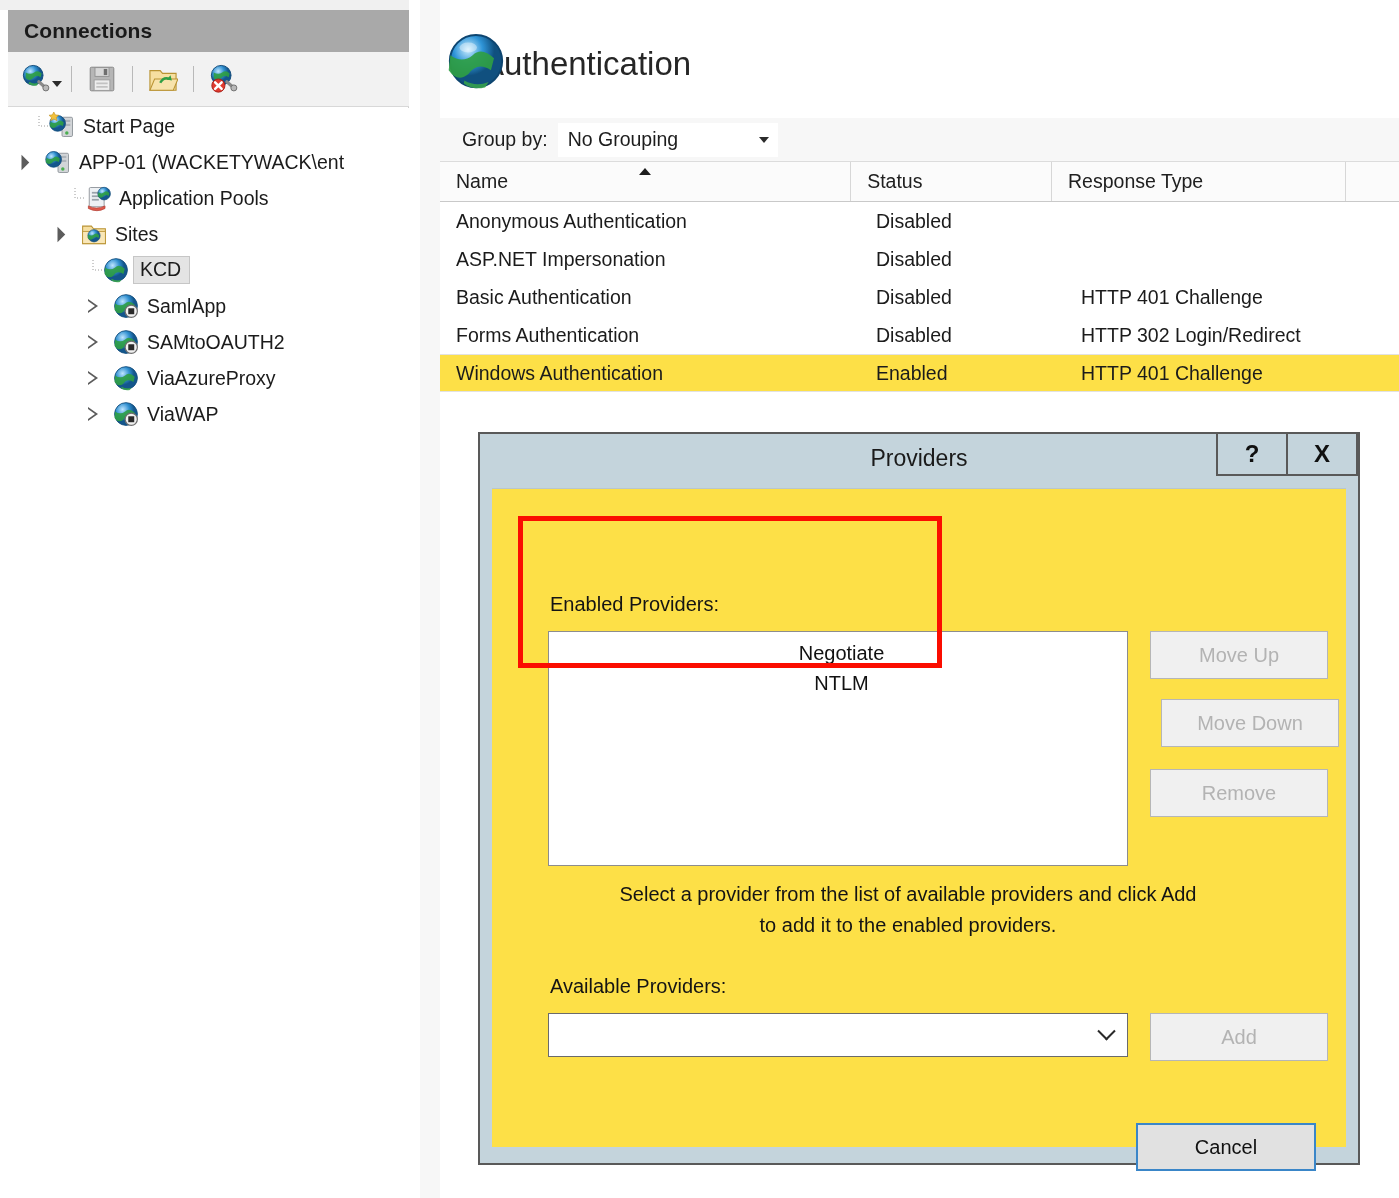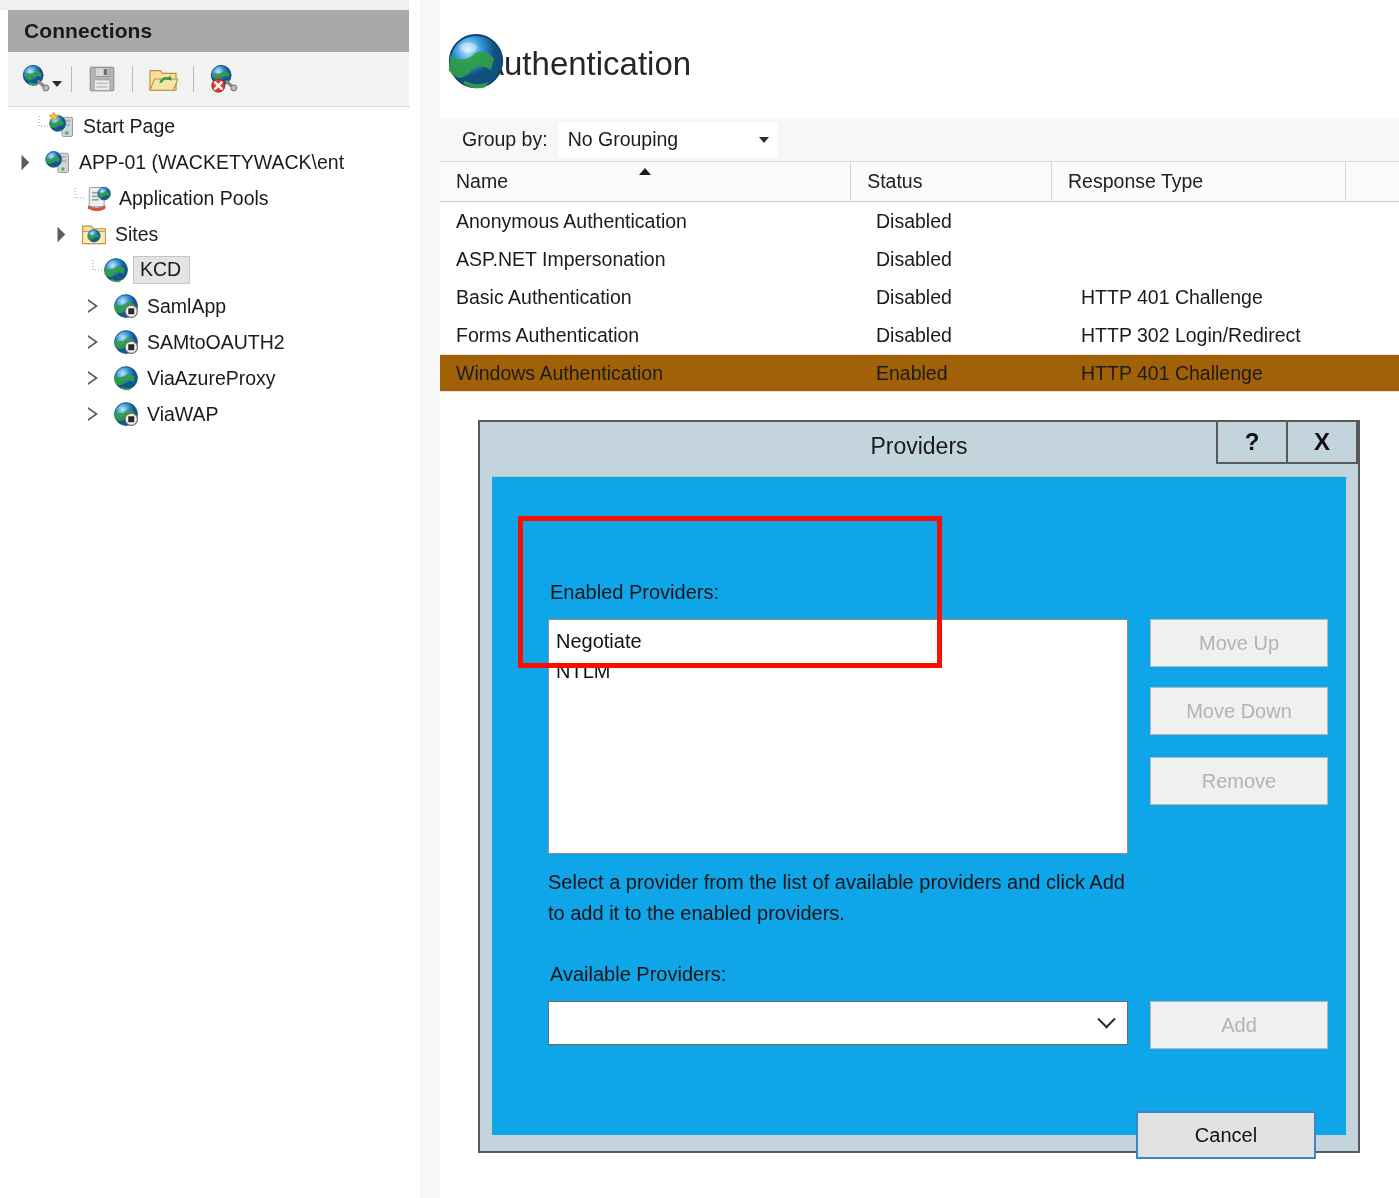--- a/index.html
+++ b/index.html
@@ -141,31 +141,32 @@
     border-right: 1px solid #d7d7d7;
     background: #fbfbfb;
   }
   .sortcaret {
     position: absolute; left: 50%; top: 6px; transform: translateX(-50%);
     width: 0; height: 0;
     border-left: 6px solid transparent; border-right: 6px solid transparent;
     border-bottom: 7px solid #1d1d1d;
   }
   .lv-row { display: flex; height: 38px; align-items: center; }
-  .lv-row.sel { background: #a16207; border-top: 1px solid #e2e2e2;
+  .lv-row.sel { background: #fde047; border-top: 1px solid #e2e2e2;
                 border-bottom: 1px solid #e2e2e2; }
   .lv-cell { font-size: 19.5px; color: #1b1b1b; padding-left: 16px;
              white-space: nowrap; overflow: hidden; }
 
   
   #dlg {
-    position: absolute; left: 478px; top: 420px;
+    position: absolute; left: 478px; top: 432px;
     width: 882px; height: 733px;
     background: #c4d4dc;
     border: 2px solid #595959;
+    text-align: center;
   }
   #dlg-title {
     position: relative; height: 48px;
     display: flex; align-items: center; justify-content: center;
   }
   #dlg-title .t {
     font-size: 23px; color: #1a1a1a;
   }
   #dlg-btns {
     position: absolute; right: 0px; top: -2px; display: flex;
@@ -174,21 +175,21 @@
     width: 72px; height: 44px;
     border: 2px solid #595959;
     margin-left: -2px;
     display: flex; align-items: center; justify-content: center;
     font-size: 24px; font-weight: bold; color: #101010;
     background: #c4d4dc;
     cursor: default;
   }
   #dlg-body {
     position: absolute; left: 12px; top: 54px; right: 12px; bottom: 16px;
-    background: #0ea5e9; border-top: 1px solid #b9c6cc;
+    background: #fde047; border-top: 1px solid #b9c6cc;
   }
 
   .fld-label { font-size: 20px; color: #141414; }
 
   #enabled-list {
     position: absolute; left: 56px; top: 142px;
     width: 580px; height: 235px;
     background: #ffffff; border: 1px solid #8d8d8d;
     padding: 6px 0 0 5px;
   }
@@ -536,21 +537,21 @@
     <div id="dlg-body">
 
       <div class="fld-label" style="position:absolute;left:58px;top:104px;">Enabled Providers:</div>
 
       <div id="enabled-list">
         <div class="lb-item">Negotiate</div>
         <div class="lb-item">NTLM</div>
       </div>
 
       <div class="sidebtn" style="top:142px;">Move Up</div>
-      <div class="sidebtn" style="top:210px;">Move Down</div>
+      <div class="sidebtn" style="top:210px;margin-left:11px;">Move Down</div>
       <div class="sidebtn" style="top:280px;">Remove</div>
 
       <div id="helptext">
         <div>Select a provider from the list of available providers and click Add</div>
         <div>to add it to the enabled providers.</div>
       </div>
 
       <div class="fld-label" style="position:absolute;left:58px;top:486px;">Available Providers:</div>
 
       <div id="avail-combo">

